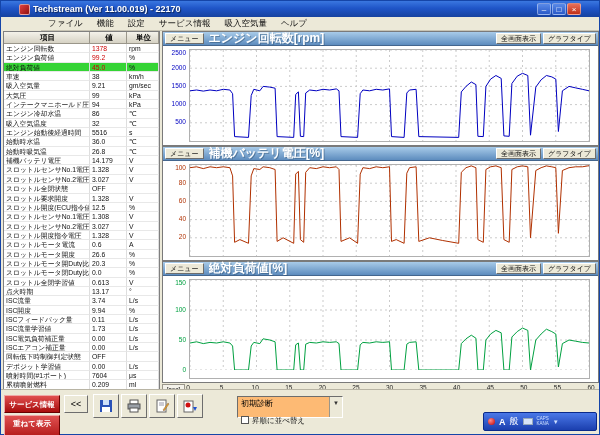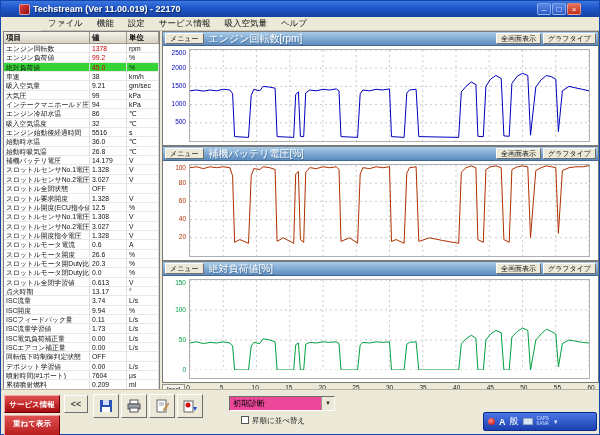--- a/index.html
+++ b/index.html
@@ -16,59 +16,59 @@
   .winbtn { width:14px; height:12px; margin-left:1px; font-size:8px; line-height:11px; text-align:center; color:#fff;
     background:linear-gradient(180deg,#5a8ae8,#2a5ac8); border:1px solid #ffffff66; border-radius:2px; }
   .winbtn.close { background:linear-gradient(180deg,#e8705a,#c03018); }
 
   
   .menubar { position:absolute; left:0; top:16px; right:0; height:14px; background:#ece9d8; border-bottom:1px solid #c8c4b4; display:flex; align-items:center;margin-left:40px; }
   .menu-item { font-size:8.5px; padding:0 7px; color:#111; }
 
   
   .left-panel { position:absolute; left:2px; top:30px; width:157px; height:360px; background:#fff; border:1px solid #808080; overflow:hidden; }
-  .thead { display:grid; grid-template-columns:86px 37px 32px; height:12px; }
+  .thead { display:grid; grid-template-columns:86px 37px 32px; height:12px;text-align:center; }
   .thead span { font-size:7.5px; font-weight:bold; line-height:11px; padding-left:2px;
     background:linear-gradient(#f4f2ea,#d6d2c4); border-right:1px solid #9a968a; border-bottom:1px solid #9a968a; overflow:hidden; white-space:nowrap; }
   .trow { display:grid; grid-template-columns:86px 37px 32px; height:9.35px; }
   .tc { font-size:6.8px; line-height:9.2px; padding-left:2px; overflow:hidden; white-space:nowrap;
     border-right:1px solid #dedede; border-bottom:1px solid #e8e8e8; color:#111; }
   .tc.red { color:#cc0000; }
   .trow.hl { background:#35d435; }
 
   
   .charts { position:absolute; left:161px; top:30px; width:437px; height:360px; }
   .chart-panel { position:relative; height:115px; background:#fff; border:1px solid #7a7a7a; }
   .chart-panel:nth-child(3) { height:122px; }
   .chart-header { height:14px; display:flex; align-items:center; gap:2px; padding:0 2px;
     background:linear-gradient(180deg,#a8cbe9,#5d8cbe); border-bottom:1px solid #44668e; }
   .xp-btn { font-size:7px; height:11px; line-height:9px; padding:0 4px; background:#ece9d8;
     border:1px solid; border-color:#fff #6d6d6d #6d6d6d #fff; color:#111; white-space:nowrap; }
-  .chart-title { flex:1; font-size:10px; font-weight:normal; color:#fff; margin-left:3px; text-shadow:1px 1px 0 #33557788; white-space:nowrap; overflow:hidden; }
+  .chart-title { flex:1; font-size:12px; font-weight:bold; color:#fff; margin-left:3px; text-shadow:1px 1px 0 #33557788; white-space:nowrap; overflow:hidden; }
   .chart-body { position:absolute; top:14px; left:0; right:0; bottom:0; display:flex; }
   .ylabels { position:relative; width:26px; margin:3px 0; }
   .ylabels span { position:absolute; right:3px; font-size:6.5px; line-height:7px; }
   .plot { position:relative; flex:1; margin:3px 8px 3px 0; background:#fff; border:1px solid #b0b0b0; overflow:hidden; }
   .plot svg { position:absolute; left:0; top:0; }
   .xaxis { position:relative; height:15px; margin-left:26px; margin-right:8px; }
   .xaxis .xt { position:absolute; top:1px; transform:translateX(-50%); font-size:6.5px; color:#222; }
   .xaxis .sec { position:absolute; left:-26px; top:1px; width:23px; height:10px; font-size:6.5px; line-height:9px; text-align:center;
     background:#f4f2ea; border:1px solid #9a968a; transform:none; color:#222; }
 
   
   .bottombar { position:absolute; left:0; right:0; bottom:0; height:45px; background:#ece9d8; border-top:1px solid #b8b4a4; }
   .red-btn { position:absolute; background:linear-gradient(180deg,#e05050,#a80c0c); color:#fff; font-size:7.5px; font-weight:bold;
     text-align:center; border:1px solid; border-color:#f0a8a8 #600 #600 #f0a8a8; }
   .btn-svc { left:3px; top:5px; width:56px; height:18px; line-height:17px; }
   .btn-ovl { left:3px; top:25px; width:56px; height:28px; line-height:15px; }
   .btn-collapse { position:absolute; left:63px; top:5px; width:24px; height:18px; font-size:9px; line-height:16px; text-align:center;
     background:#ece9d8; border:1px solid; border-color:#fff #6d6d6d #6d6d6d #fff; }
   .icon-btn { position:absolute; top:4px; width:26px; height:24px; background:#ece9d8;
     border:1px solid; border-color:#fff #6d6d6d #6d6d6d #fff; display:flex; align-items:center; justify-content:center; }
-  .combo { position:absolute; left:228px; top:6px; width:106px; height:15px; background:#ec4899; border:1px solid; border-color:#6d6d6d #fff #fff #6d6d6d; display:flex; }
+  .combo { position:absolute; left:236px; top:6px; width:106px; height:22px; background:#fdba74; border:1px solid; border-color:#6d6d6d #fff #fff #6d6d6d; display:flex; }
   .combo .val { flex:1; font-size:8px; line-height:13px; padding-left:3px; overflow:hidden; white-space:nowrap; }
   .combo .arrow { width:13px; background:#ece9d8; border-left:1px solid #9a968a; font-size:6px; line-height:13px; text-align:center; color:#333; }
   .chk { position:absolute; left:240px; top:26px; display:flex; align-items:flex-start; gap:3px; }
   .chk .box { width:8px; height:8px; background:#fff; border:1px solid #555; }
   .chk .lbl { font-size:7.5px; color:#111; }
 
   
   .ime { position:absolute; left:482px; top:22px; width:114px; height:19px; padding:0 4px;
     background:linear-gradient(180deg,#4a78e8,#1b3fae); border:1px solid #0a2a8a; border-radius:2px;
     display:flex; align-items:center; gap:4px; color:#fff; }

